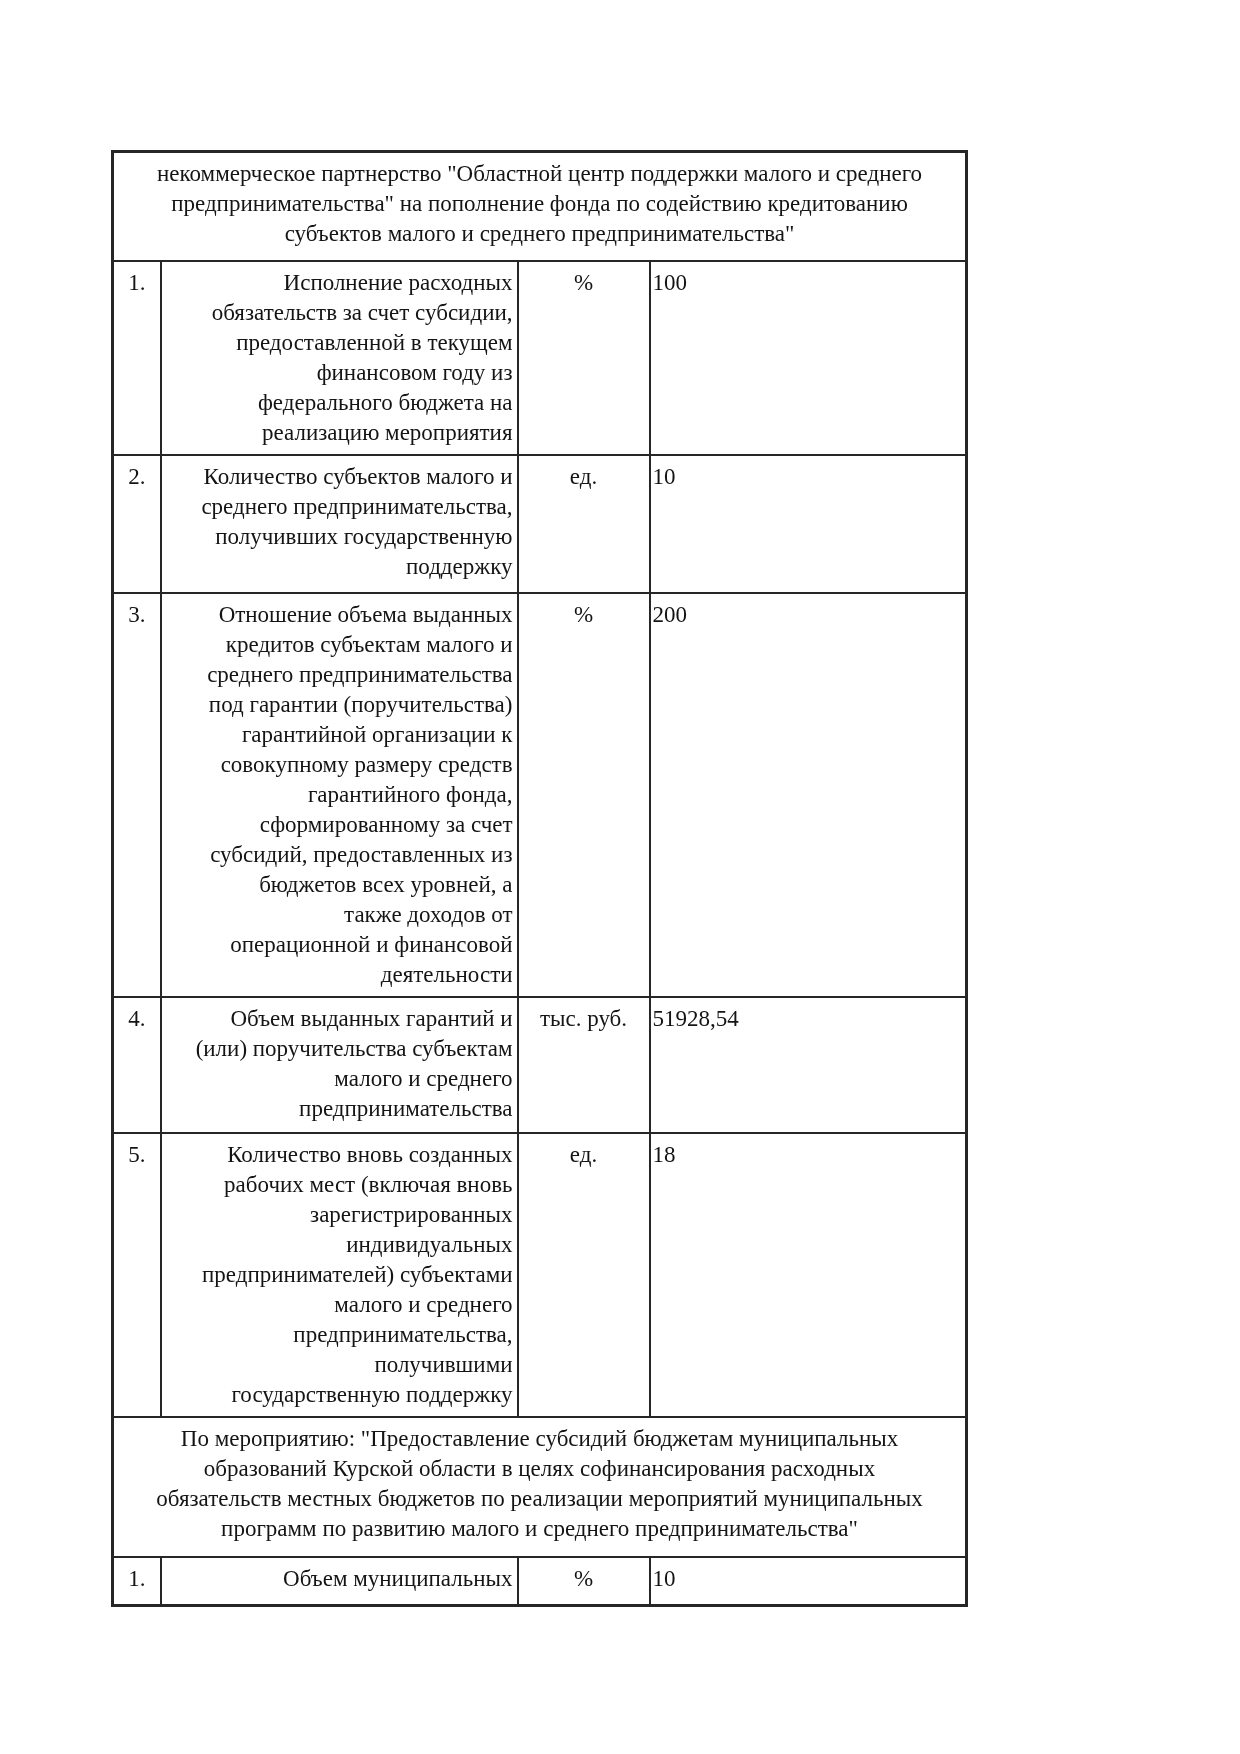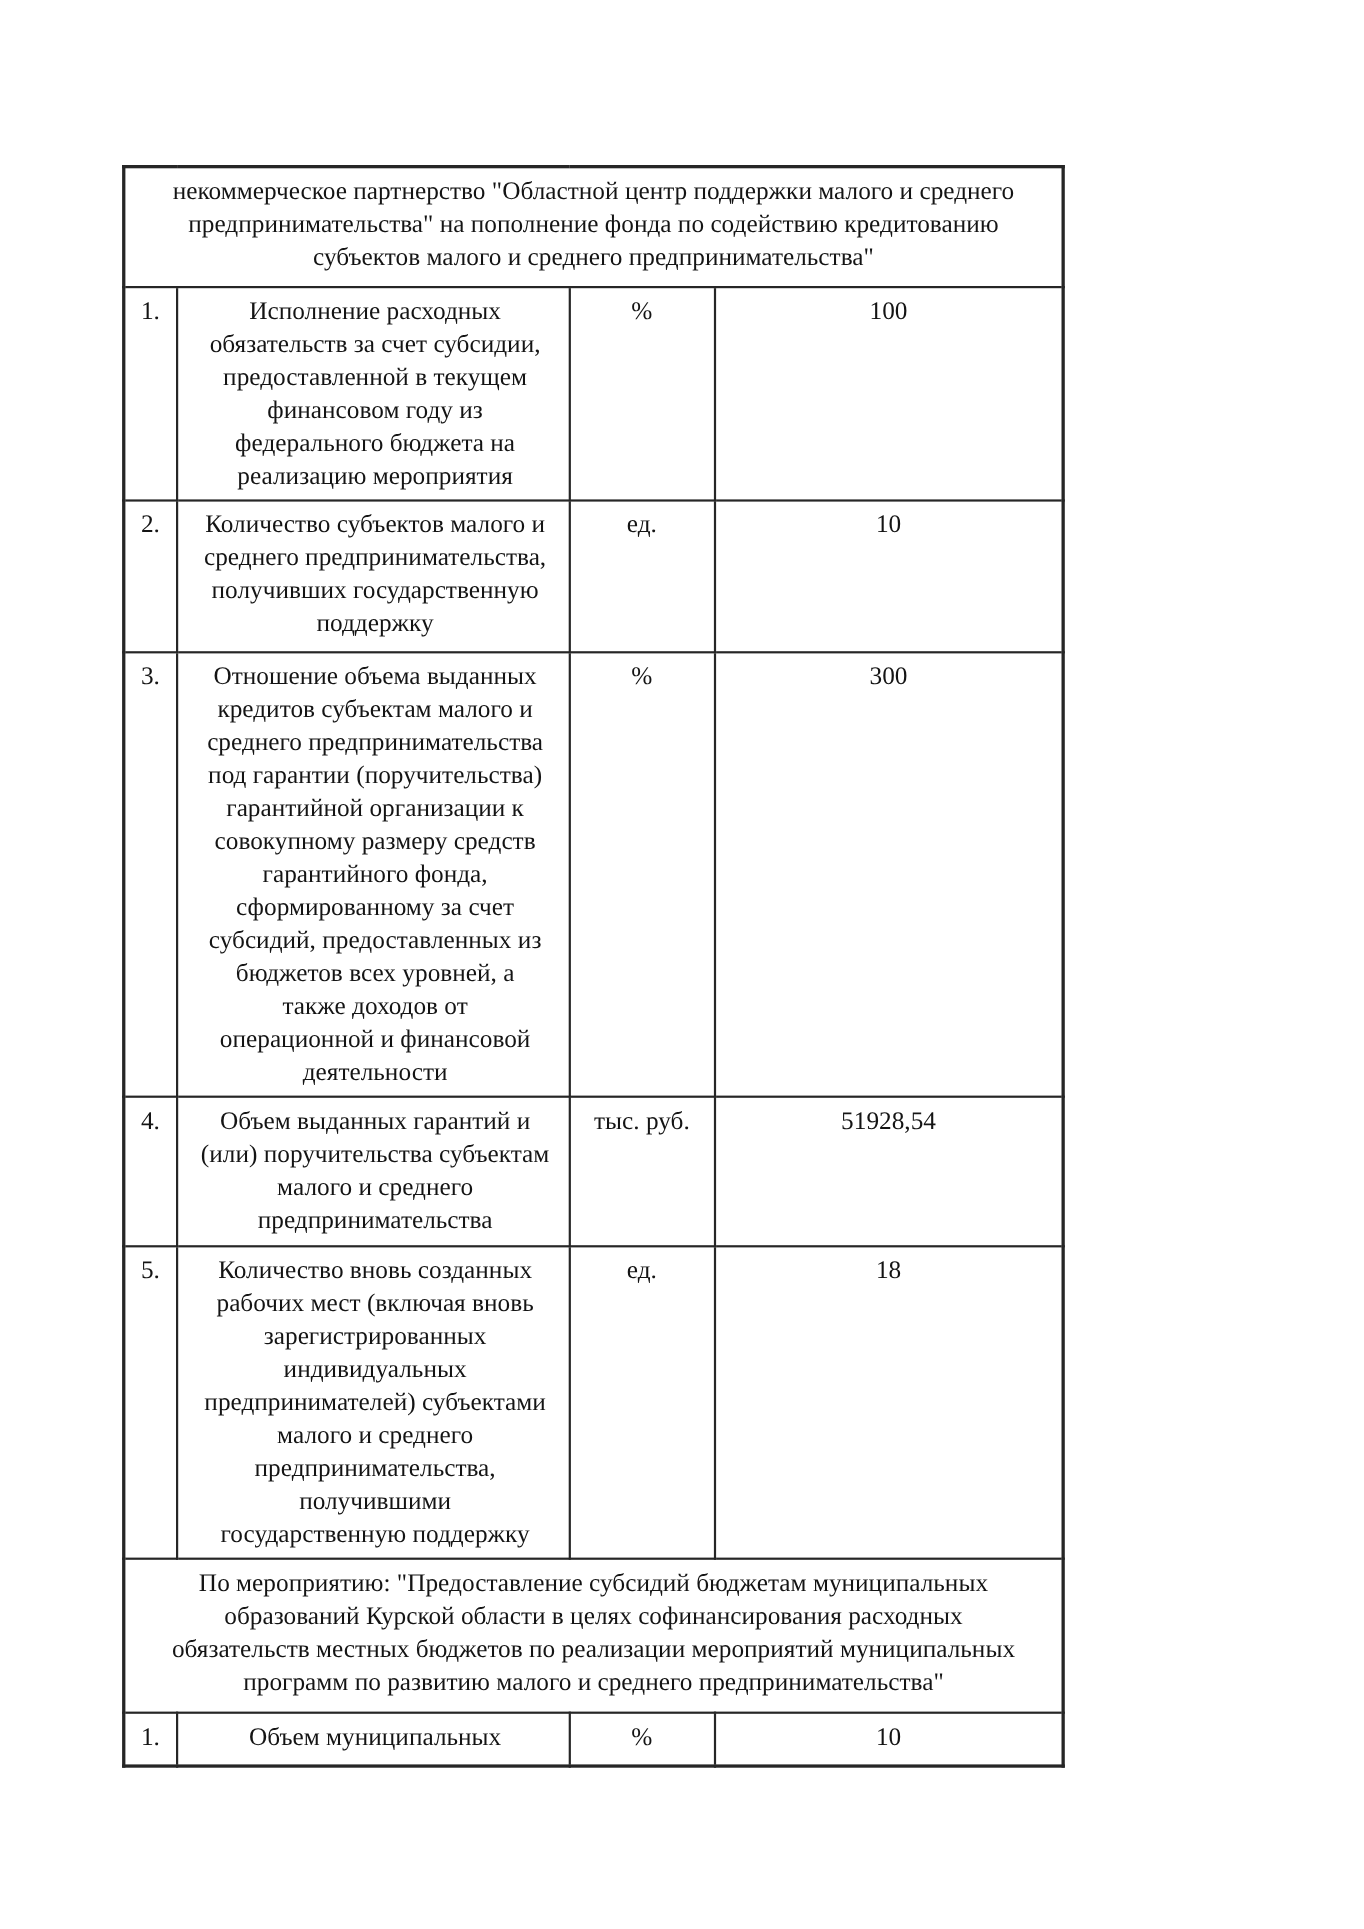--- a/index.html
+++ b/index.html
@@ -30,30 +30,29 @@
   table.report td {
     border: 2px solid #262626;
     vertical-align: top;
     overflow: hidden;
   }
   td.cell-num {
     text-align: center;
     padding: 6px 2px;
   }
   td.cell-ind {
-    text-align: center;
+    text-align: right;
     padding: 6px 4px 6px 8px;
     white-space: pre-line;
   }
   td.cell-unit {
     text-align: center;
     padding: 6px 2px;
   }
   td.cell-val {
-    text-align: center;
     padding: 6px 2px;
   }
   td.cell-section {
     text-align: center;
     vertical-align: middle;
     padding: 6px 8px;
     white-space: pre-line;
   }
   tr.rh-a { height: 109px; }
   tr.rh-b { height: 194px; }
@@ -113,21 +112,21 @@
 гарантийной организации к
 совокупному размеру средств
 гарантийного фонда,
 сформированному за счет
 субсидий, предоставленных из
 бюджетов всех уровней, а
 также доходов от
 операционной и финансовой
 деятельности</td>
         <td class="cell-unit">%</td>
-        <td class="cell-val">300</td>
+        <td class="cell-val">200</td>
       </tr>
 
       <tr class="rh-e">
         <td class="cell-num">4.</td>
         <td class="cell-ind">Объем выданных гарантий и
 (или) поручительства субъектам
 малого и среднего
 предпринимательства</td>
         <td class="cell-unit">тыс. руб.</td>
         <td class="cell-val">51928,54</td>

